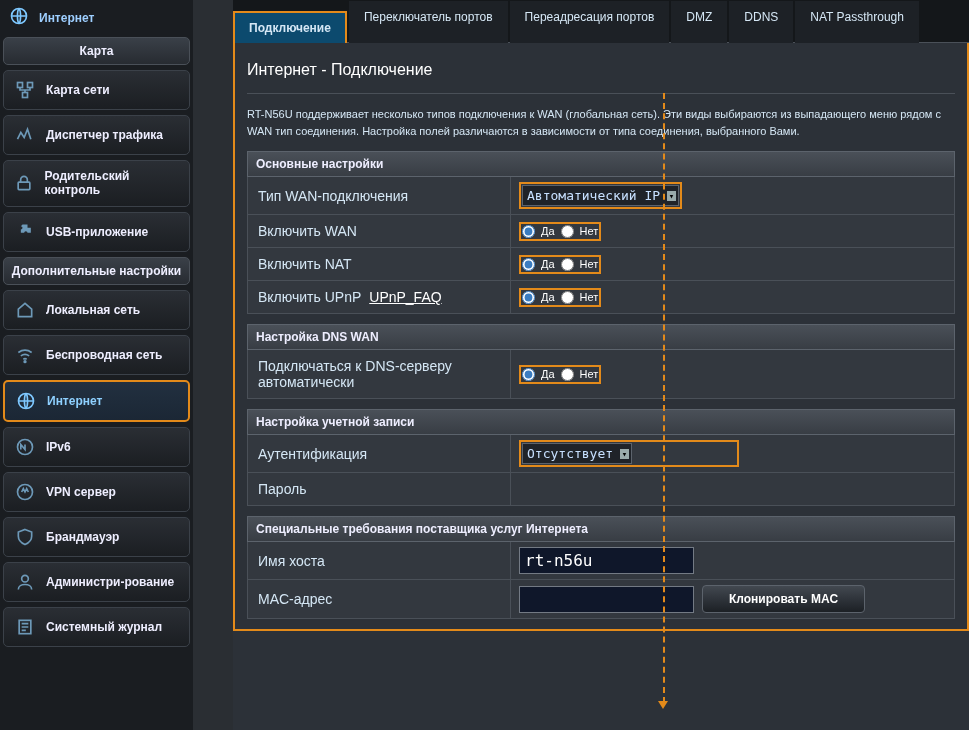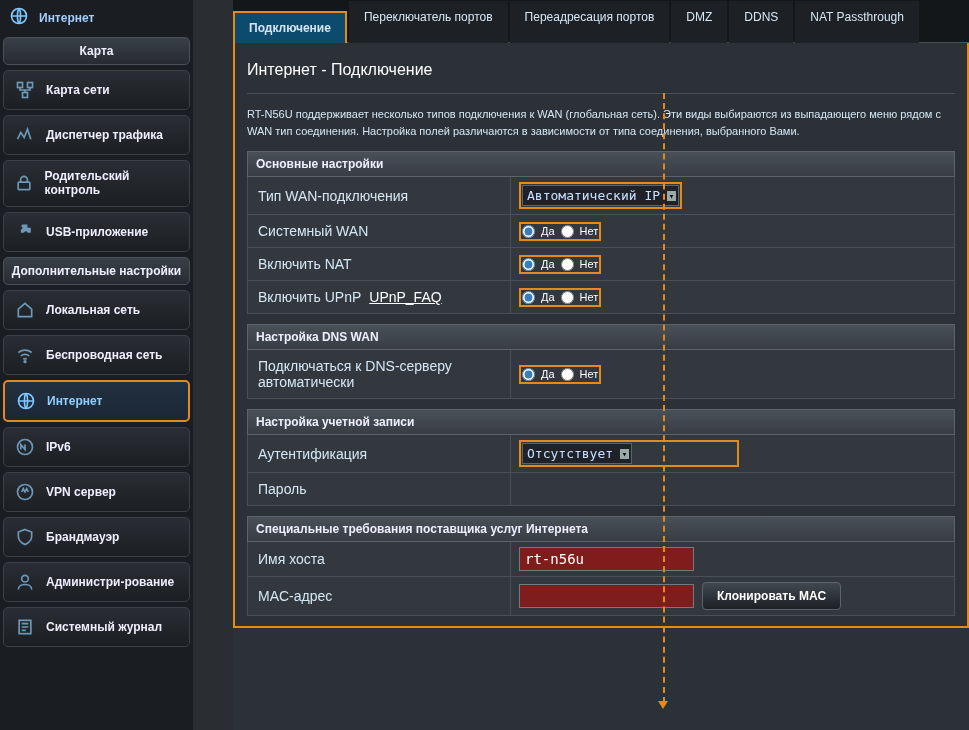--- a/index.html
+++ b/index.html
@@ -168,36 +168,36 @@
   color: #000;
   padding: 0 2px;
   font-size: 9px;
 }
 .hl { border: 2px solid #e38a1a; padding: 1px; display: inline-flex; align-items:center; }
 
 .radio-grp { display: inline-flex; align-items: center; gap: 6px; color:#fff; }
 .radio-grp input { accent-color: #3a7cc0; }
 
 .txtin {
-  background: #7f1d1d;
+  background: #0f172a;
   border: 1px solid #737a84;
   color: #fff;
   font-family: monospace;
-  font-size: 14px;
+  font-size: 16px;
   padding: 3px 5px;
   width: 175px;
 }
 
 .btn {
   background: linear-gradient(#424850,#1c2025);
   border: 1px solid #5c636c;
   border-radius: 4px;
   color: #fff;
   font-weight: bold;
-  padding: 6px 14px;
+  padding: 6px 26px;
   cursor: pointer;
   font-size: 12px;
 }
 .btn-apply {
   border: 2px solid #e38a1a;
 }
 .apply-row { text-align: center; padding: 12px 0 4px 0; }
 
 .link { color: #fff; text-decoration: underline; cursor: pointer; }
 
@@ -360,21 +360,21 @@
       <div class="section-head">Основные настройки</div>
       <div class="row">
         <div class="label">Тип WAN-подключения</div>
         <div class="field">
           <span class="hl">
               <span class="sel">Автоматический IP</span>
             </span>
         </div>
       </div>
       <div class="row">
-        <div class="label">Системный WAN</div>
+        <div class="label">Включить WAN</div>
         <div class="field">
           <span class="hl radio-grp">
             <input type="radio" checked="" style="">
               <span>Да</span>
             <input type="radio" style="">
               <span>Нет</span>
           </span>
         </div>
       </div>
       <div class="row">

